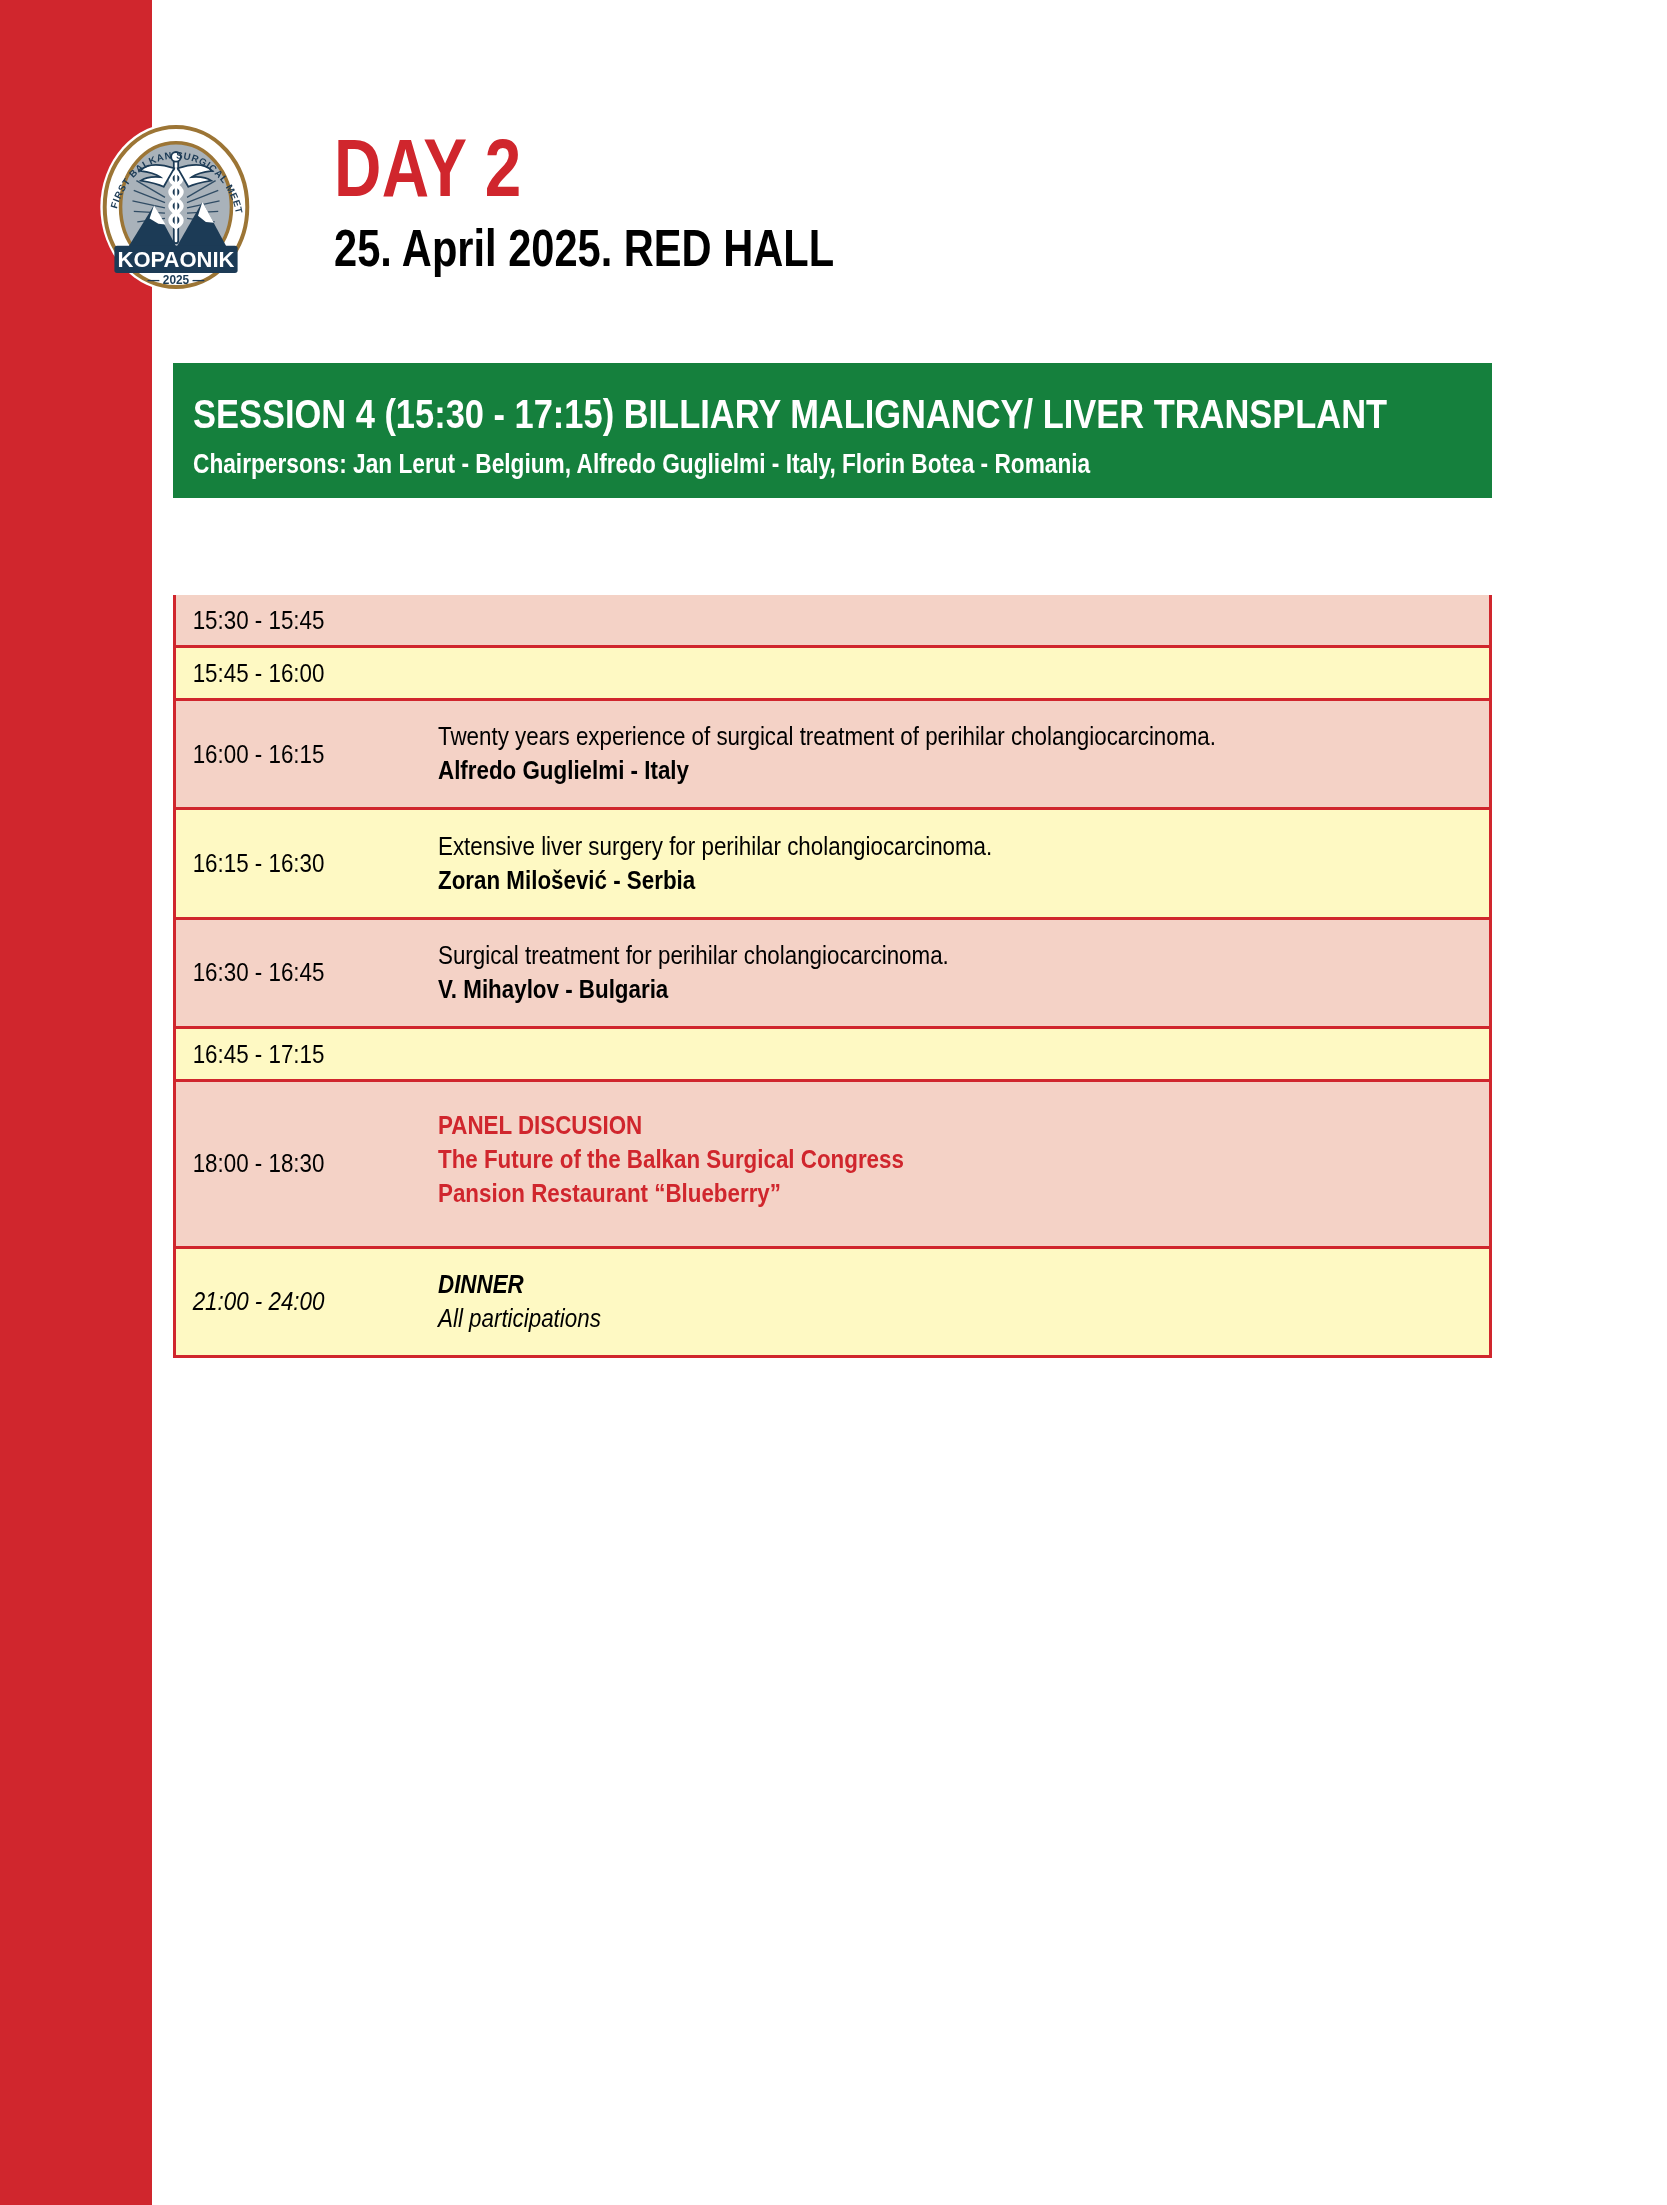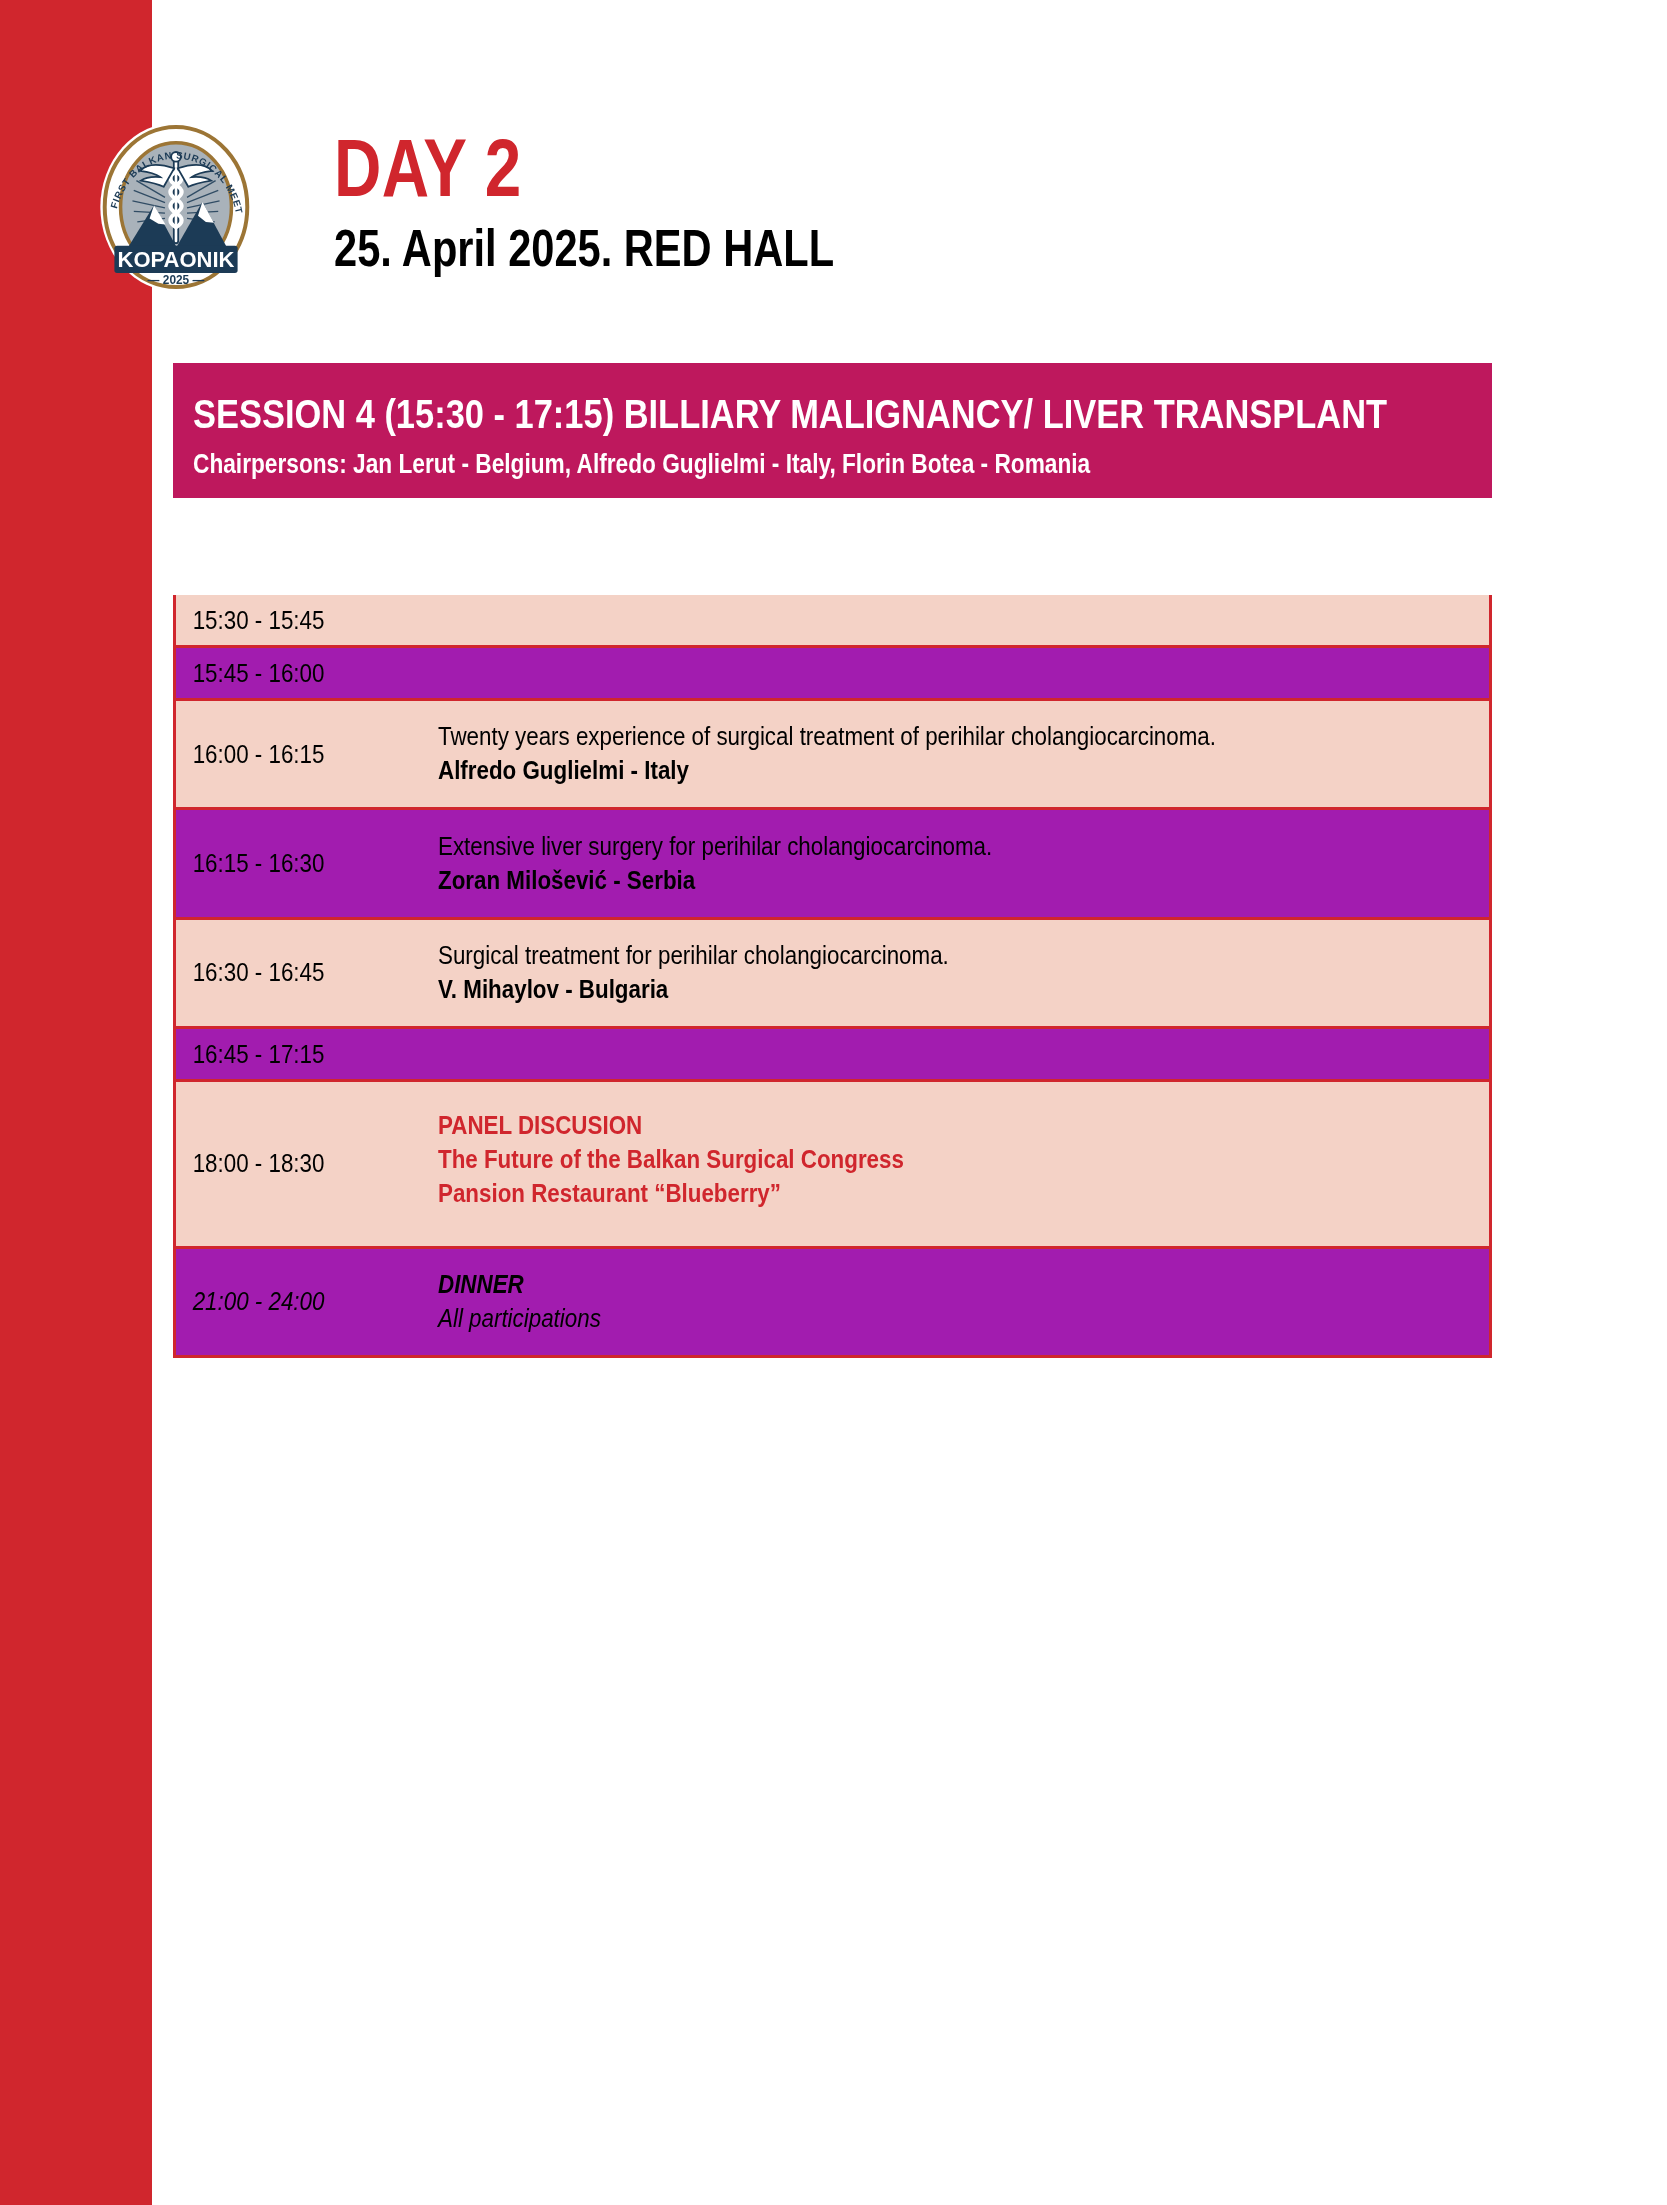--- a/index.html
+++ b/index.html
@@ -73,21 +73,21 @@
     transform-origin: left center;
     white-space: nowrap;
   }
 
   
   .session-banner {
     position: absolute;
     left: 173px;
     top: 363px;
     width: 1319px;
-    background: #be185d;
+    background: #15803d;
     padding: 25.6px 20px 17.6px 20px;
   }
 
   .session-title {
     font-size: 41px;
     font-weight: 700;
     color: #ffffff;
     line-height: 1.22;
     transform: scaleX(0.84);
     transform-origin: left top;
@@ -119,21 +119,21 @@
 
   .row {
     display: flex;
     align-items: center;
     border-bottom: 3.1px solid #D0262D;
     min-height: 53px;
   }
   .row:last-child { border-bottom: none; font-style: italic; }
 
   .row.pink  { background: #F4D2C6; }
-  .row.white { background: #a21caf; }
+  .row.white { background: #fef9c3; }
 
   .cell-time {
     flex: 0 0 262px;
     padding: 0 13.2px 0 19.4px;
     font-size: 26px;
     font-weight: 400;
     color: #000000;
     white-space: nowrap;
     transform: scaleX(0.86);
     transform-origin: left center;

